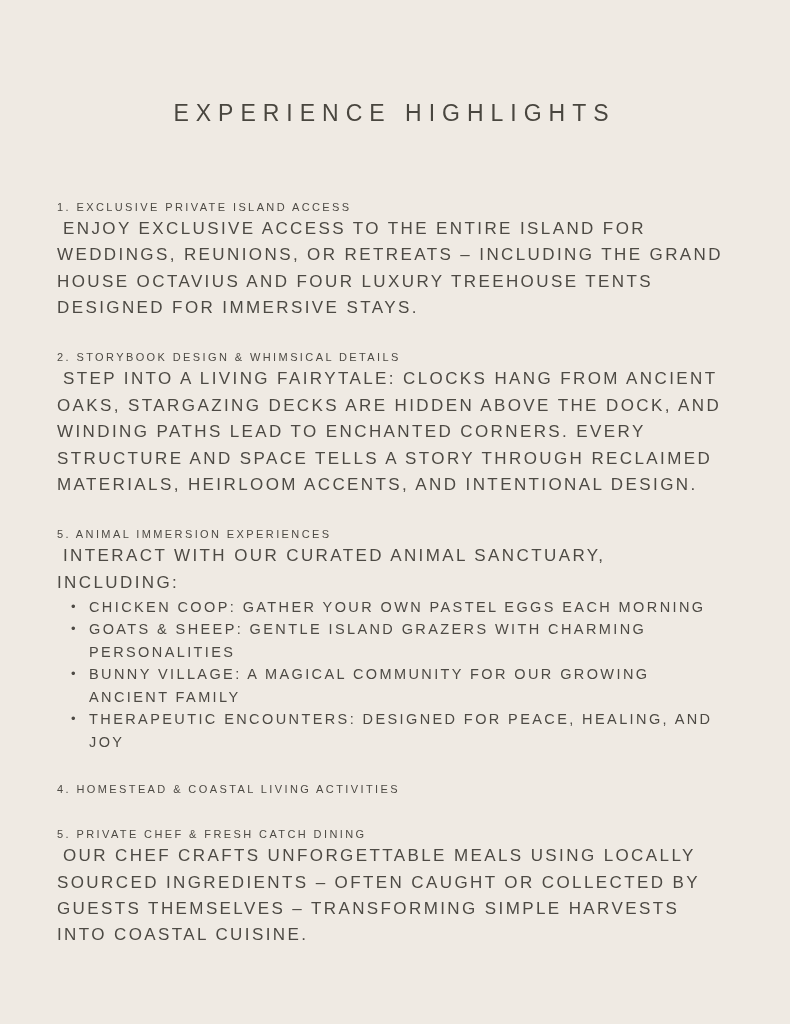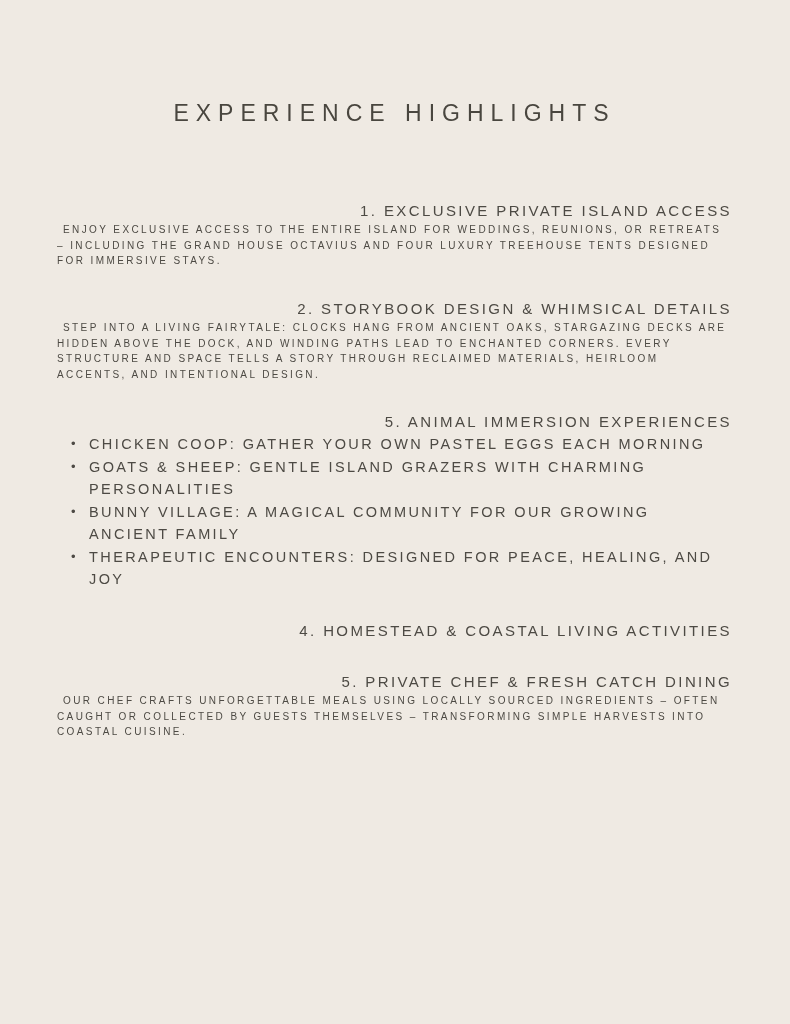--- a/index.html
+++ b/index.html
@@ -26,30 +26,29 @@
     font-weight: 400;
     letter-spacing: 7px;
     text-align: center;
     color: #49463f;
     margin: 0 0 72px 0;
   }
   .section {
     margin: 0 0 28px 0;
   }
   .section-heading {
-    font-size: 15px;
+    font-size: 11px;
     font-weight: 400;
     letter-spacing: 2.4px;
     line-height: 1.55;
     margin: 0;
     color: #4d4a44;
-    text-align: right;
   }
   .section-body {
-    font-size: 10px;
+    font-size: 17px;
     letter-spacing: 2.4px;
     line-height: 1.55;
     margin: 0;
     text-indent: 6px;
     color: #4d4a44;
   }
   .bullet-list {
     list-style: none;
     margin: 0;
     padding: 0 0 0 14px;
@@ -84,20 +83,21 @@
     <p class="section-body">ENJOY EXCLUSIVE ACCESS TO THE ENTIRE ISLAND FOR WEDDINGS, REUNIONS, OR RETREATS – INCLUDING THE GRAND HOUSE OCTAVIUS AND FOUR LUXURY TREEHOUSE TENTS DESIGNED FOR IMMERSIVE STAYS.</p>
   </section>
 
   <section class="section">
     <h2 class="section-heading">2. STORYBOOK DESIGN &amp; WHIMSICAL DETAILS</h2>
     <p class="section-body">STEP INTO A LIVING FAIRYTALE: CLOCKS HANG FROM ANCIENT OAKS, STARGAZING DECKS ARE HIDDEN ABOVE THE DOCK, AND WINDING PATHS LEAD TO ENCHANTED CORNERS. EVERY STRUCTURE AND SPACE TELLS A STORY THROUGH RECLAIMED MATERIALS, HEIRLOOM ACCENTS, AND INTENTIONAL DESIGN.</p>
   </section>
 
   <section class="section">
     <h2 class="section-heading">5. ANIMAL IMMERSION EXPERIENCES</h2>
+    <p class="section-body">INTERACT WITH OUR CURATED ANIMAL SANCTUARY, INCLUDING:</p>
     <ul class="bullet-list">
       <li class="bullet-item">
         <span class="bullet-dot">•</span>
         <span class="bullet-text">CHICKEN COOP: GATHER YOUR OWN PASTEL EGGS EACH MORNING</span>
       </li>
       <li class="bullet-item">
         <span class="bullet-dot">•</span>
         <span class="bullet-text">GOATS &amp; SHEEP: GENTLE ISLAND GRAZERS WITH CHARMING PERSONALITIES</span>
       </li>
       <li class="bullet-item">

